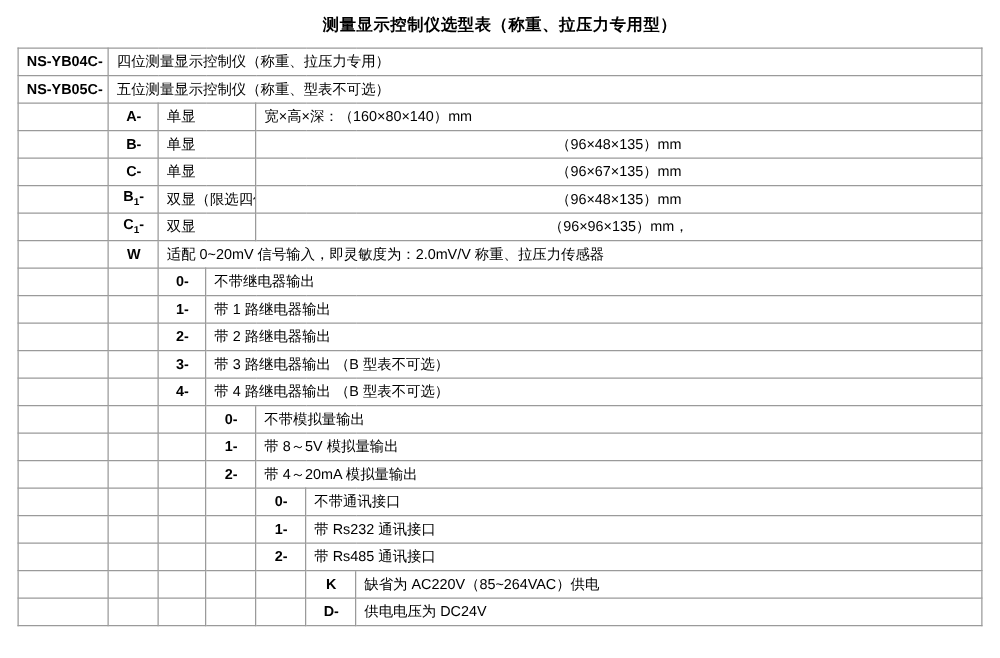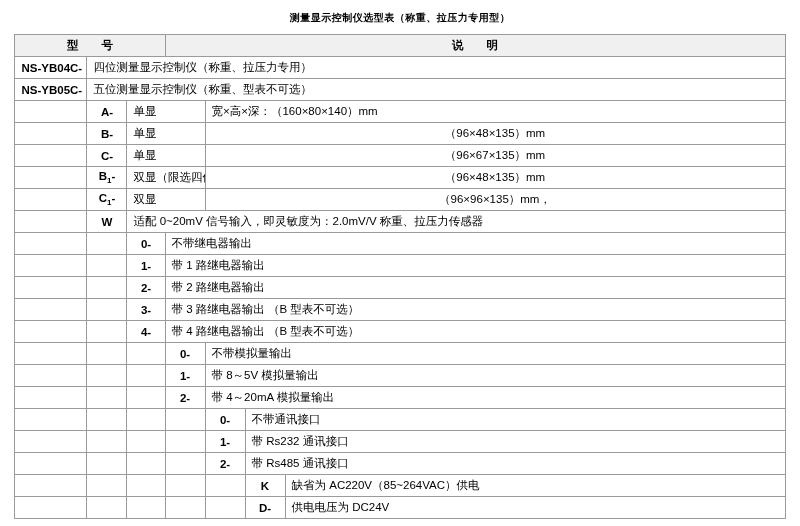--- a/index.html
+++ b/index.html
@@ -15,21 +15,21 @@
     overflow: hidden;
   }
   .page {
     position: relative;
     width: 800px;
     height: 526px;
     box-sizing: border-box;
   }
   .doc-title {
     text-align: center;
-    font-size: 10px;
+    font-size: 13px;
     font-weight: bold;
     padding-top: 11px;
     padding-bottom: 9px;
     letter-spacing: 0.5px;
   }
   table.spec {
     border-collapse: collapse;
     width: 770px;
     margin: 0 auto;
     table-layout: fixed;
@@ -92,24 +92,20 @@
       <col style="width:72px">
       <col style="width:40px">
       <col style="width:38px">
       <col style="width:40px">
       <col style="width:40px">
       <col style="width:40px">
       <col style="width:500px">
     </colgroup>
 
     <tbody>
-        <tr>
-      <td class="hdr" colspan="3">型　　号</td>
-      <td class="hdr" colspan="4">说　　明</td>
-    </tr>
 
     <tr>
       <td class="model">NS-YB04C-</td>
       <td class="desc" colspan="6">四位测量显示控制仪（称重、拉压力专用）</td>
     </tr>
     <tr>
       <td class="model">NS-YB05C-</td>
       <td class="desc" colspan="6">五位测量显示控制仪（称重、型表不可选）</td>
     </tr>
 

